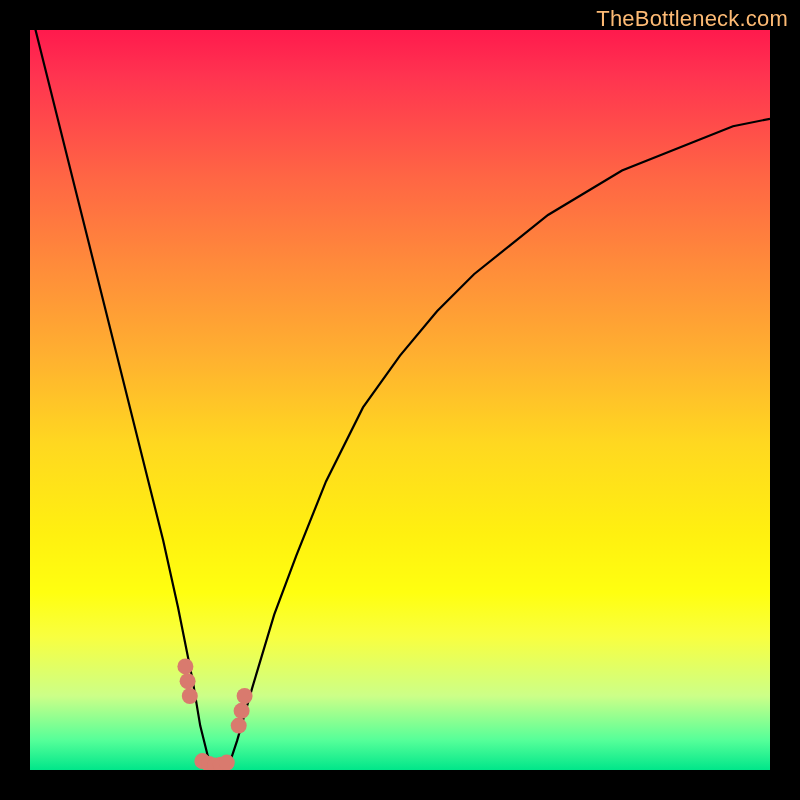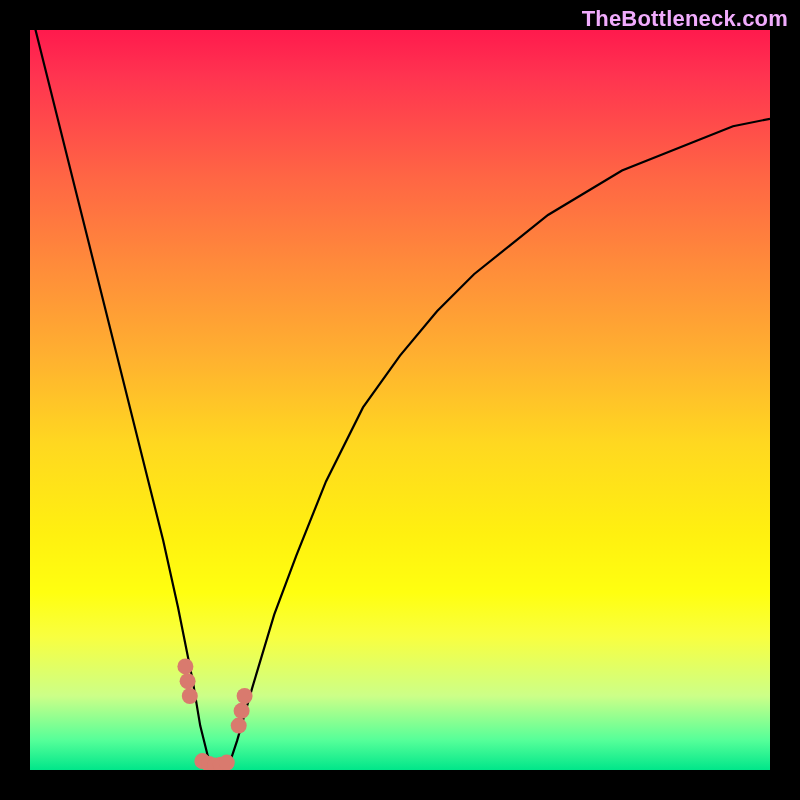--- a/index.html
+++ b/index.html
@@ -29,23 +29,23 @@
       #f8ff40 82%,
       #ccff88 90%,
       #55ff99 96%,
       #00e68a 100%
     );
   }
   .watermark {
     position: absolute;
     top: 6px;
     right: 12px;
-    color: #f0abfc;
+    color: #fdba74;
     font-size: 22px;
-    font-weight: 700;
+    font-weight: 400;
     letter-spacing: 0.2px;
     z-index: 5;
   }
   svg.curves {
     position: absolute;
     left: 30px;
     top: 30px;
     width: 740px;
     height: 740px;
     z-index: 3;

